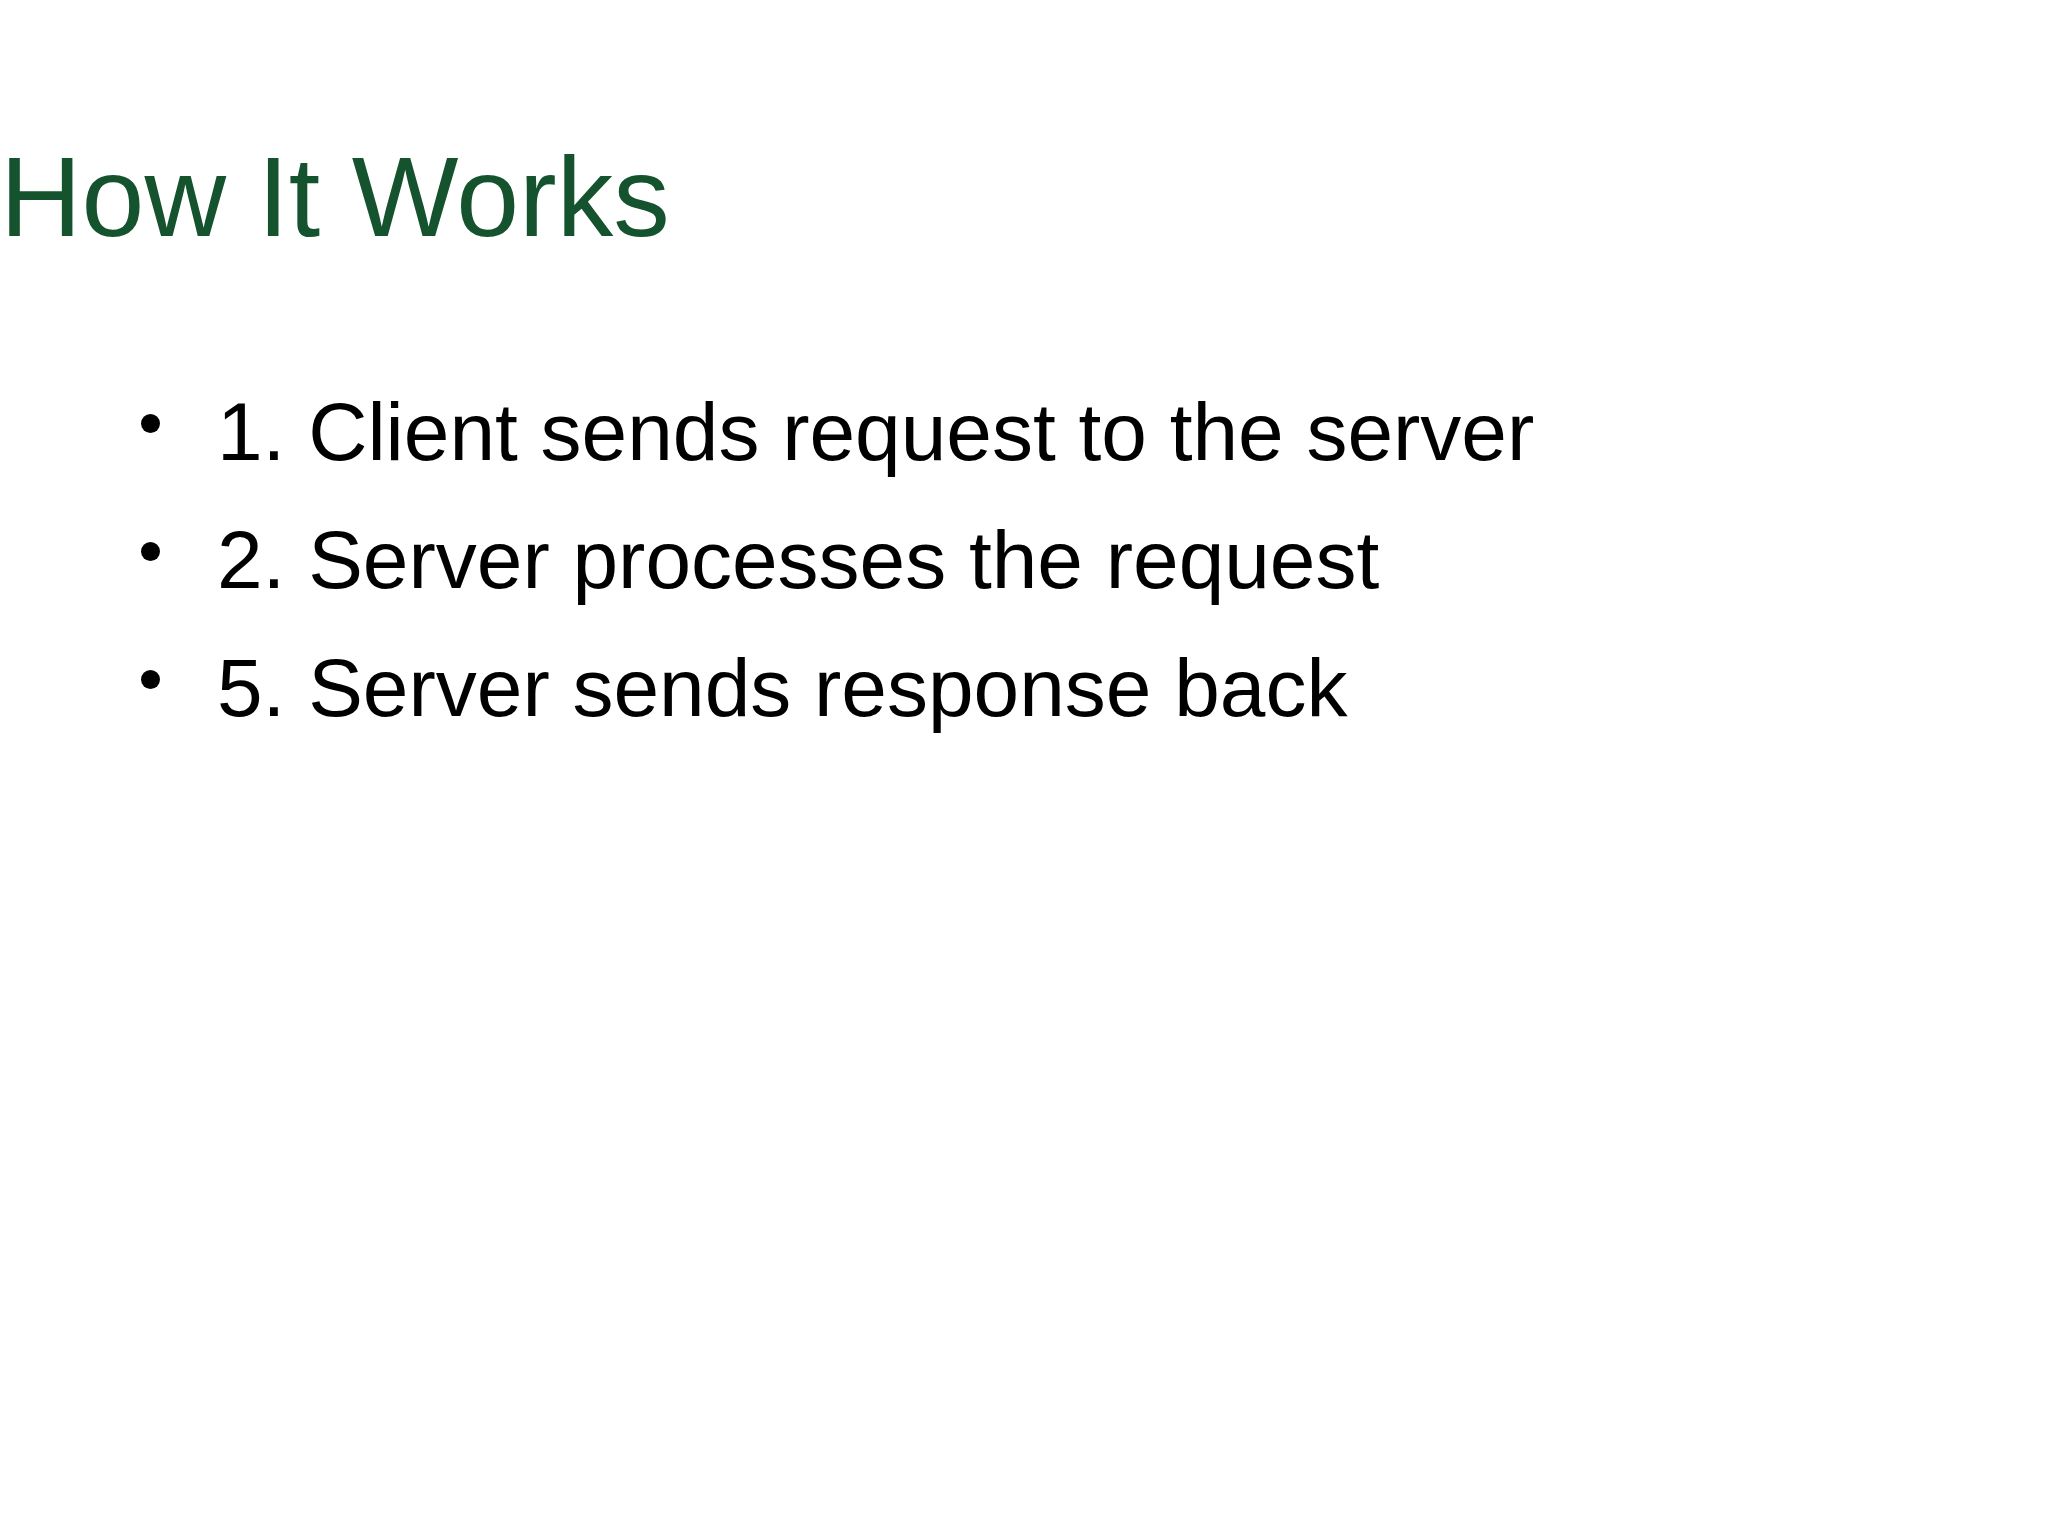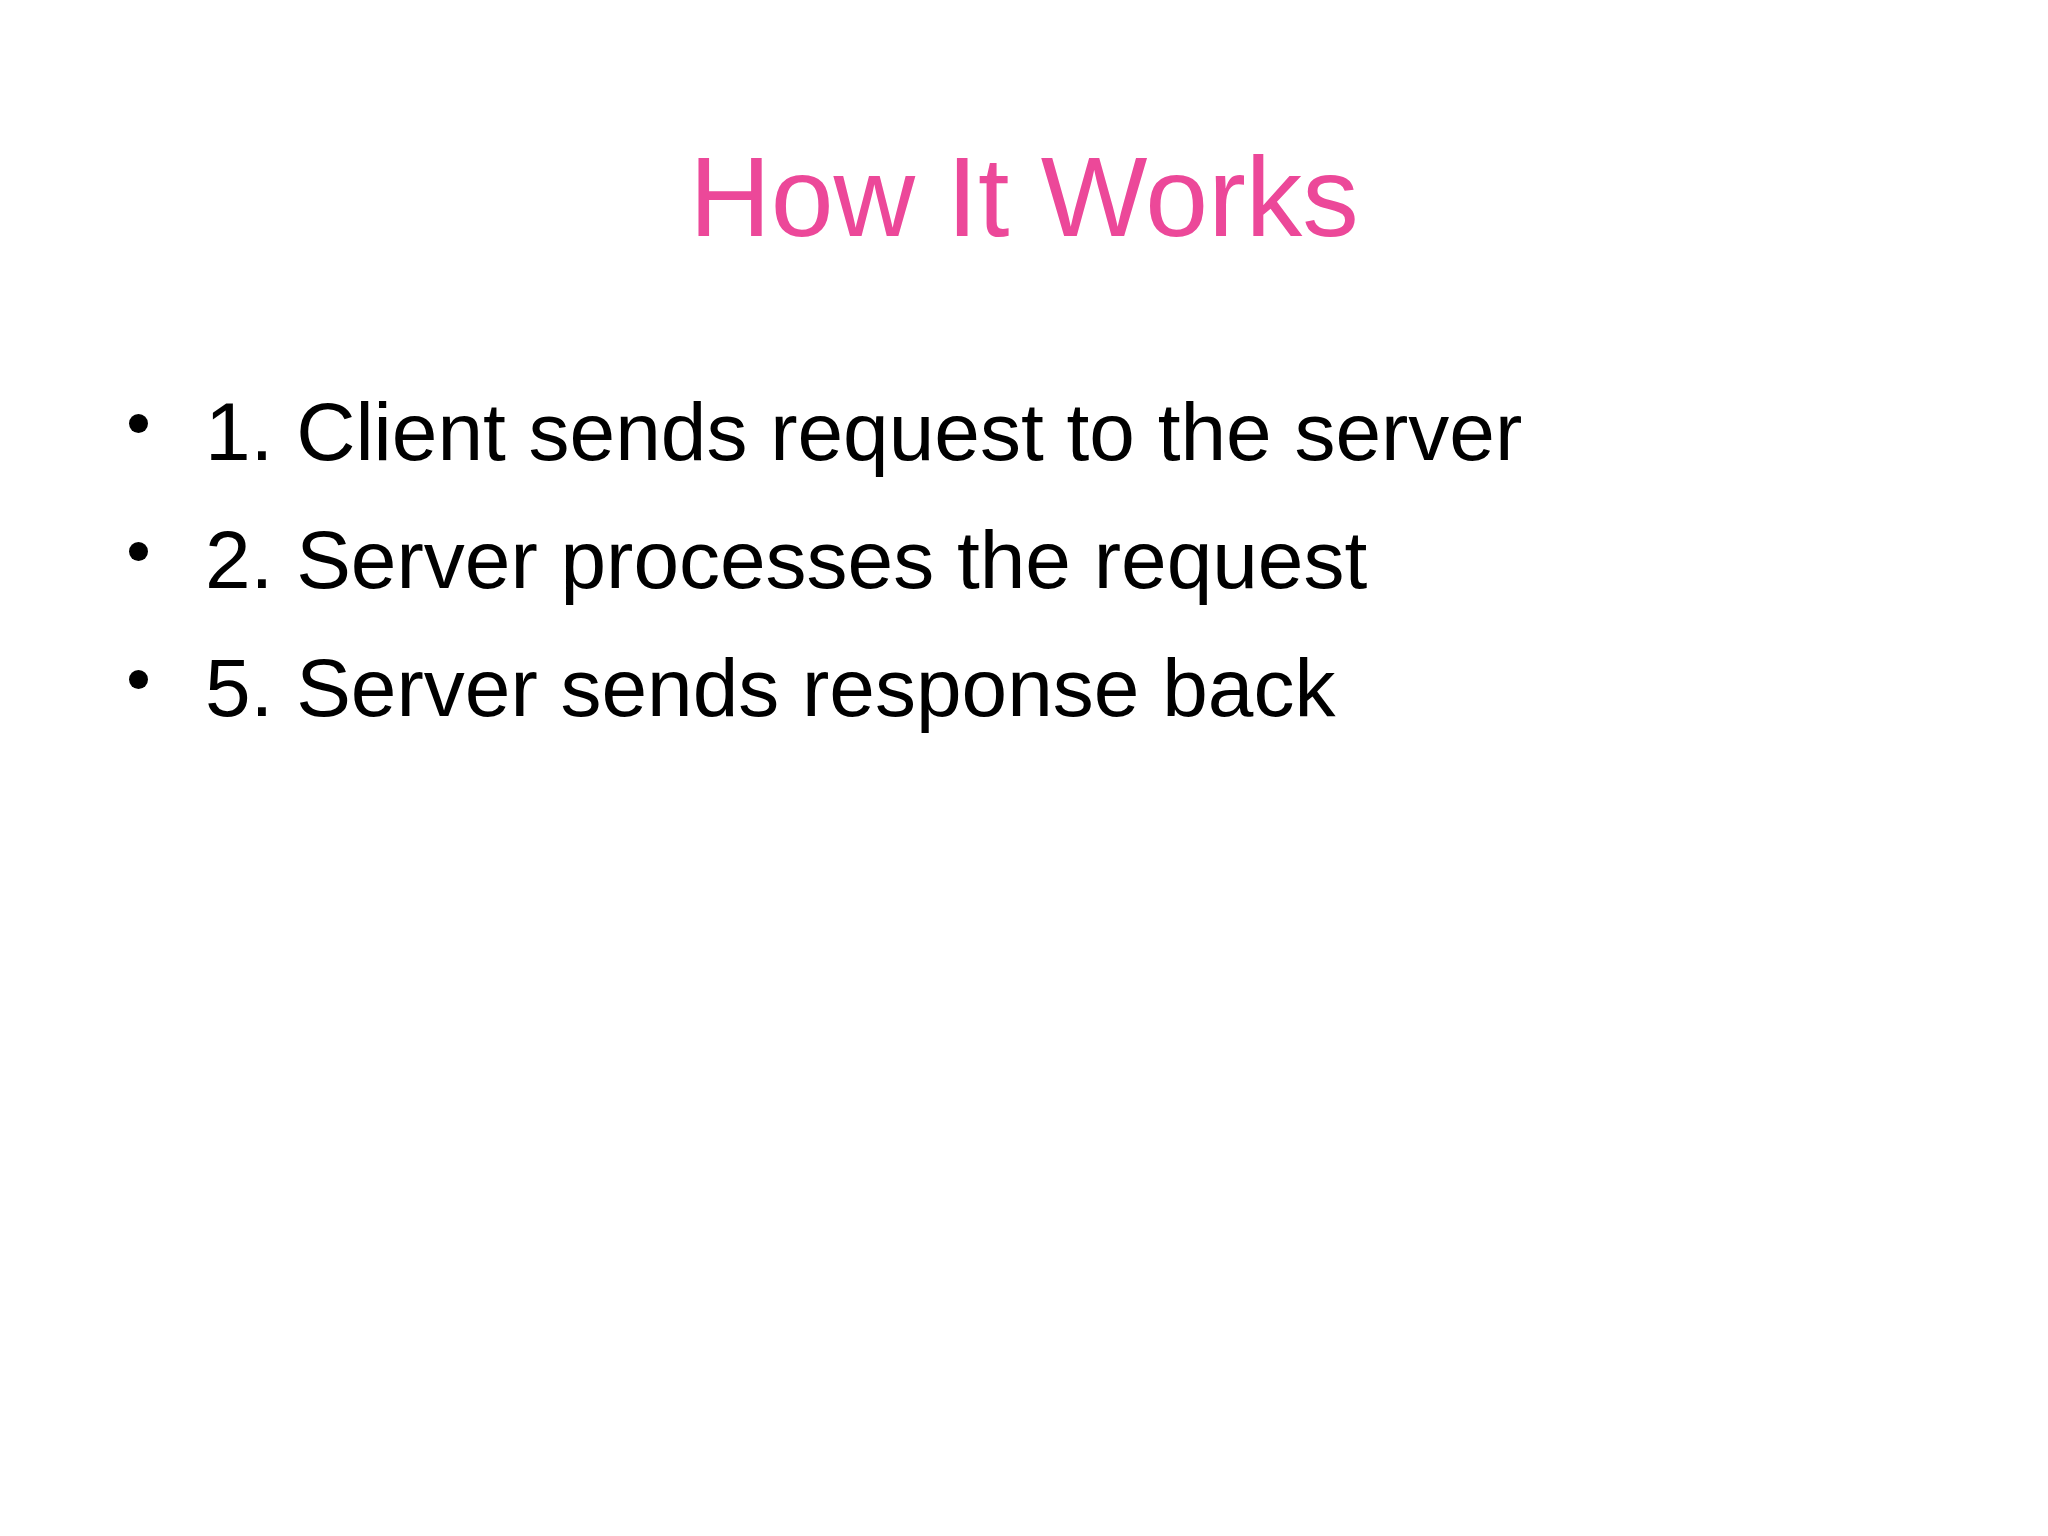--- a/index.html
+++ b/index.html
@@ -14,30 +14,29 @@
     background: #ffffff;
     overflow: hidden;
     font-family: "Liberation Sans", sans-serif;
     color: #000000;
   }
   .slide-title {
     position: absolute;
     top: 130px;
     left: 0;
     right: 0;
-    text-align: center;
     font-size: 113px;
     line-height: 1.2;
     font-weight: 400;
-    color: #ec4899;
+    color: #14532d;
     white-space: nowrap;
   }
   .bullet-list {
     position: absolute;
-    left: 205px;
+    left: 217px;
     top: 376px;
     width: 1700px;
     margin: 0;
     padding: 0;
     list-style: none;
     font-size: 82px;
     line-height: 112px;
     color: #000000;
   }
   .bullet-item {

